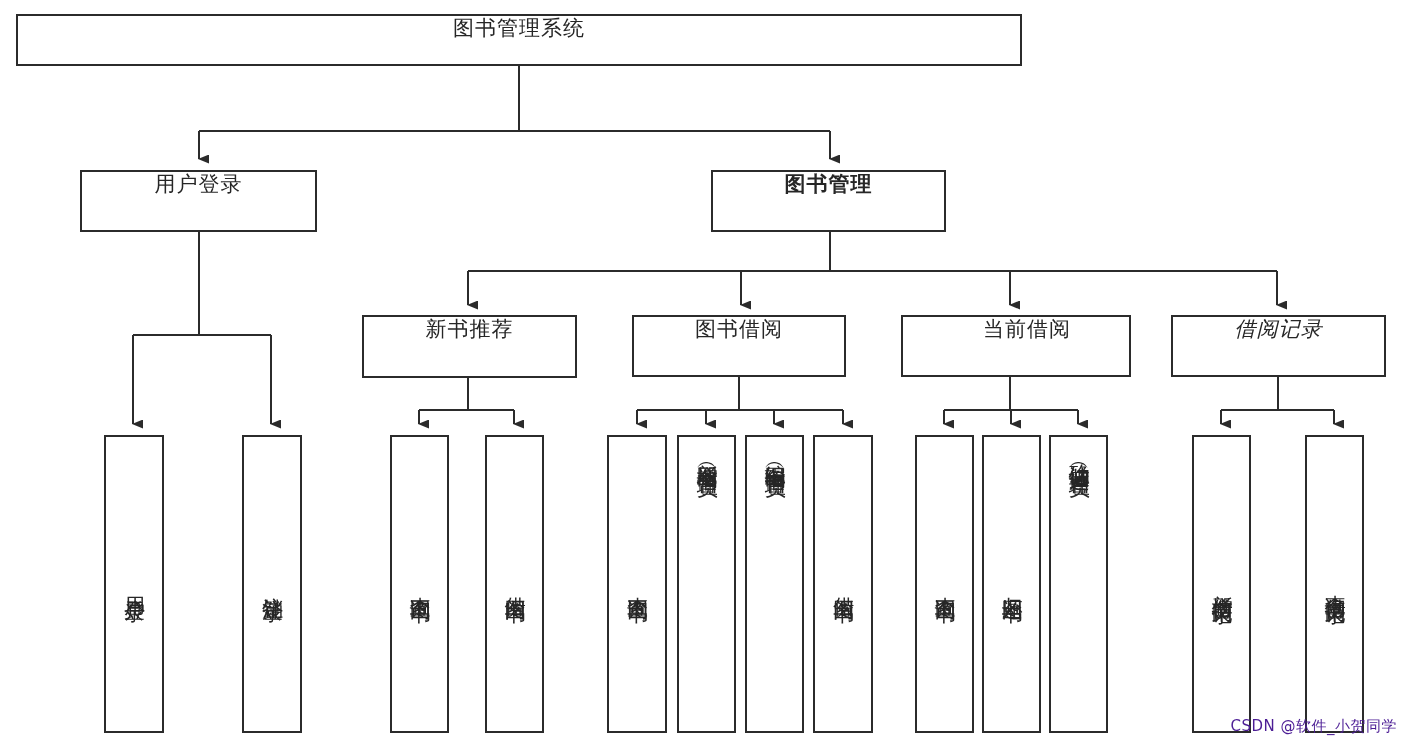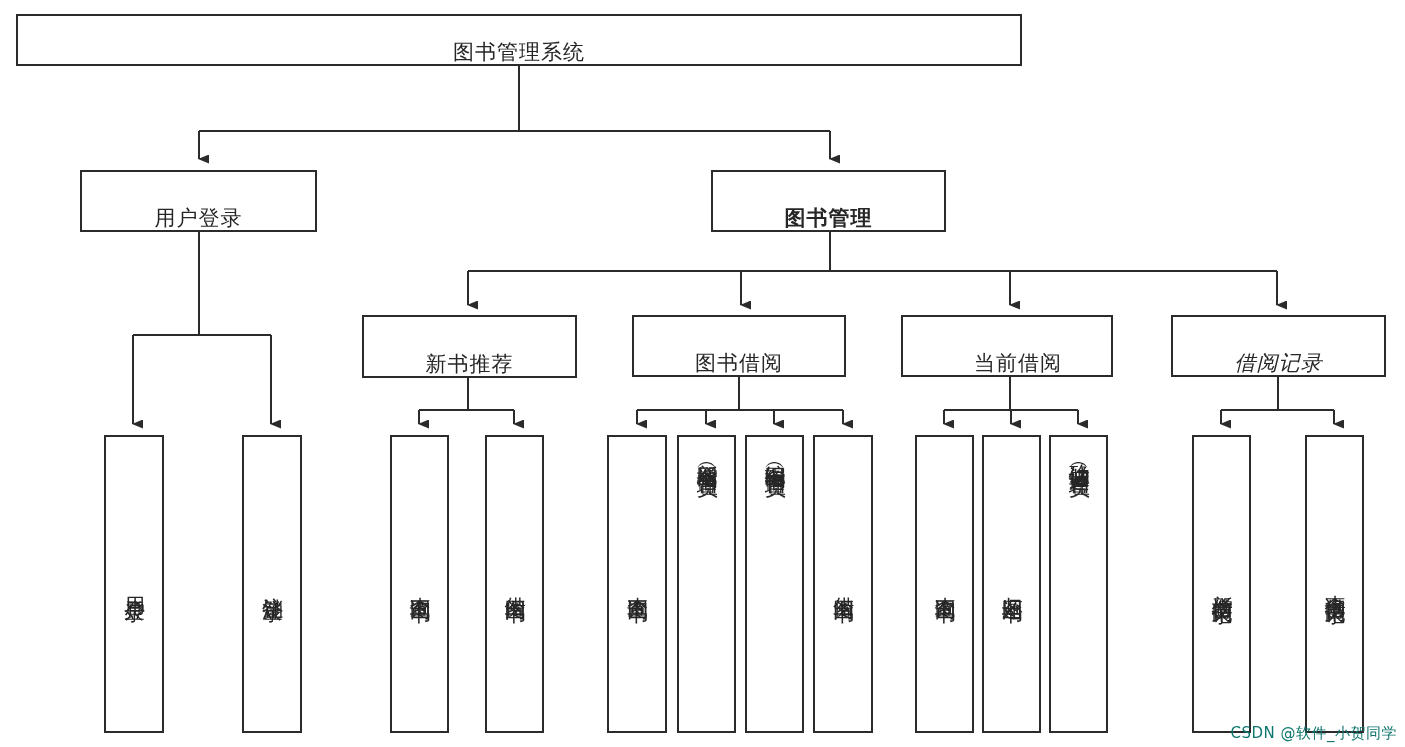--- a/index.html
+++ b/index.html
@@ -20,21 +20,21 @@
     width:1405px;
     height:747px;
     pointer-events:none;
   }
   .node{
     position:absolute;
     box-sizing:border-box;
     background:#ffffff;
     border:2px solid #2b2b2b;
     display:flex;
-    align-items:flex-end;
+    align-items:flex-start;
     justify-content:center;
     overflow:hidden;
   }
   .node.h .label{
     font-size:21px;
     line-height:1.15;
     letter-spacing:1px;
     white-space:nowrap;
     color:#262626;
   }
@@ -52,23 +52,23 @@
     color:#262626;
     max-height:100%;
   }
   .node.v.mid{
     align-items:center;
     padding-top:0;
   }
   .watermark{
     position:absolute;
     right:8px;
-    bottom:4px;
+    bottom:11px;
     font-size:15px;
-    color:#0f766e;
+    color:#4c1d95;
     letter-spacing:0.5px;
     white-space:nowrap;
   }
 </style>
 </head>
 <body>
 
 <div id="canvas">
 
   <svg id="wires" viewBox="0 0 1405 747">
@@ -134,21 +134,21 @@
   </div>
 
   <div class="node h" style="left:632px;top:315px;width:214px;height:62px;">
     <span class="label">图书借阅</span>
   </div>
 
   <div class="node h" style="left:362px;top:315px;width:215px;height:63px;">
     <span class="label">新书推荐</span>
   </div>
 
-  <div class="node h" style="left:901px;top:315px;width:212px;height:62px;padding-left:22px;">
+  <div class="node h" style="left:901px;top:315px;width:230px;height:62px;padding-left:22px;">
     <span class="label">当前借阅</span>
   </div>
 
   <div class="node h" style="left:1171px;top:315px;width:215px;height:62px;font-style:italic;">
     <span class="label">借阅记录</span>
   </div>
 
   <div class="node v mid" style="left:104px;top:435px;width:60px;height:298px;">
     <span class="label">用户登录</span>
   </div>

